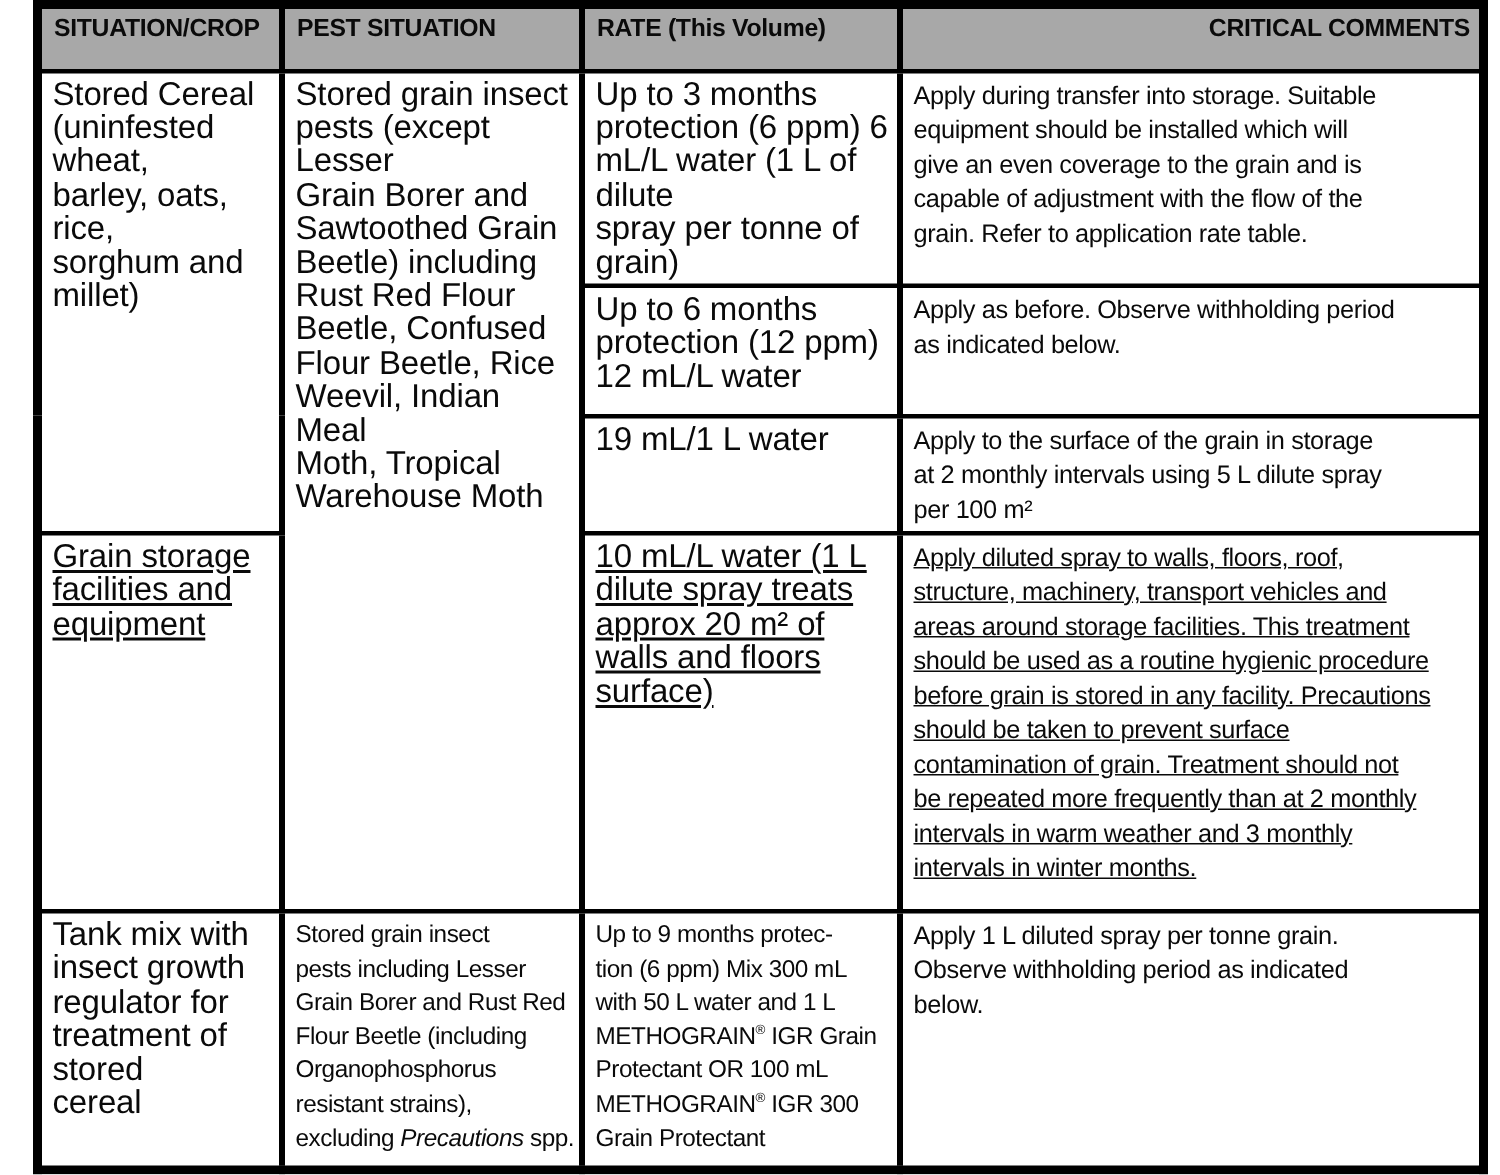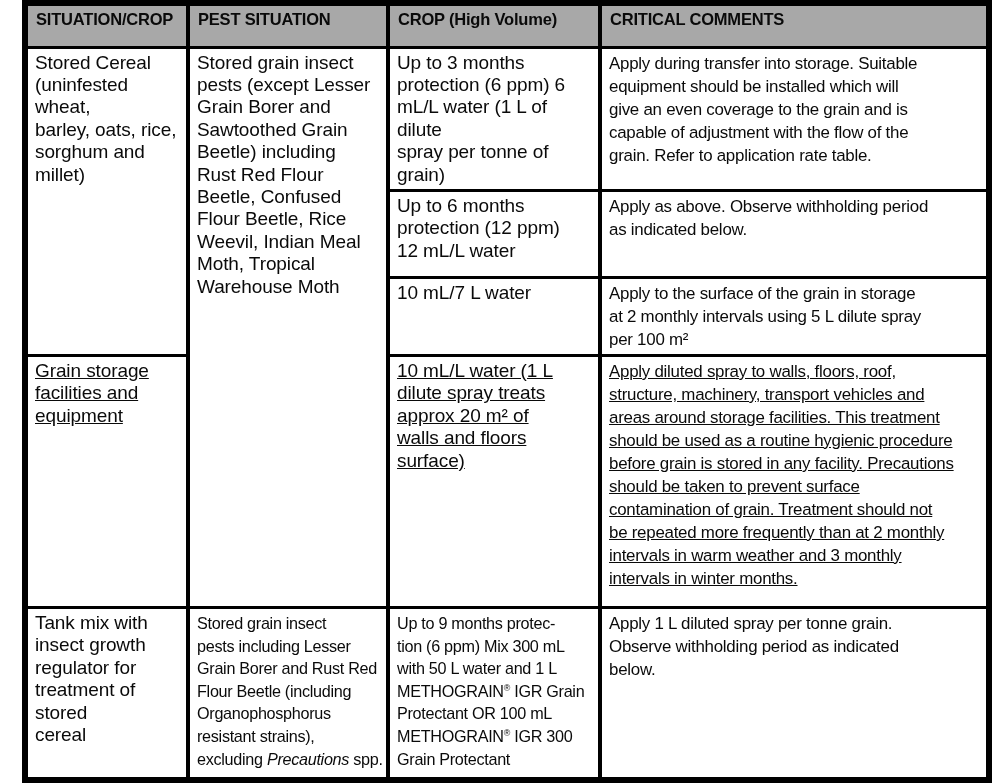--- a/index.html
+++ b/index.html
@@ -39,24 +39,24 @@
   }
   th.hdr {
     background: #a8a8a8;
     font-weight: bold;
     font-size: 16.5px;
     letter-spacing: -0.2px;
     vertical-align: middle;
     padding: 4px 6px 4px 8px;
     height: 44px;
   }
-  th.hdr.center { text-align: left; }
+  th.hdr.center { text-align: right; }
   td.cell {
     padding: 3px 5px 3px 7px;
-    font-size: 19px;
+    font-size: 22px;
     line-height: 22.4px;
     white-space: pre-line;
     letter-spacing: -0.1px;
   }
   td.comments {
     font-size: 16.9px;
     line-height: 23px;
     letter-spacing: -0.25px;
   }
   td.condensed {
@@ -88,21 +88,21 @@
       <col style="width:163px">
       <col style="width:200px">
       <col style="width:212px">
       <col style="width:389px">
     </colgroup>
 
     <tbody>
         <tr>
       <th class="hdr">SITUATION/CROP</th>
       <th class="hdr">PEST SITUATION</th>
-      <th class="hdr">CROP (High Volume)</th>
+      <th class="hdr">RATE (This Volume)</th>
       <th class="hdr center">CRITICAL COMMENTS</th>
     </tr>
 
     <tr class="row-h1">
       <td class="cell" rowspan="3">Stored Cereal
 (uninfested wheat,
 barley, oats, rice,
 sorghum and
 millet)</td>
       <td class="cell" rowspan="4">Stored grain insect
@@ -124,26 +124,26 @@
 equipment should be installed which will
 give an even coverage to the grain and is
 capable of adjustment with the flow of the
 grain. Refer to application rate table.</td>
     </tr>
 
     <tr class="row-h2">
       <td class="cell">Up to 6 months
 protection (12 ppm)
 12 mL/L water</td>
-      <td class="cell comments">Apply as above. Observe withholding period
+      <td class="cell comments">Apply as before. Observe withholding period
 as indicated below.</td>
     </tr>
 
     <tr class="row-h3">
-      <td class="cell">10 mL/7 L water</td>
+      <td class="cell">19 mL/1 L water</td>
       <td class="cell comments">Apply to the surface of the grain in storage
 at 2 monthly intervals using 5 L dilute spray
 per 100 m²</td>
     </tr>
 
     <tr class="row-h4">
       <td class="cell">Grain storage
 facilities and
 equipment</td>
       <td class="cell">10 mL/L water (1 L

